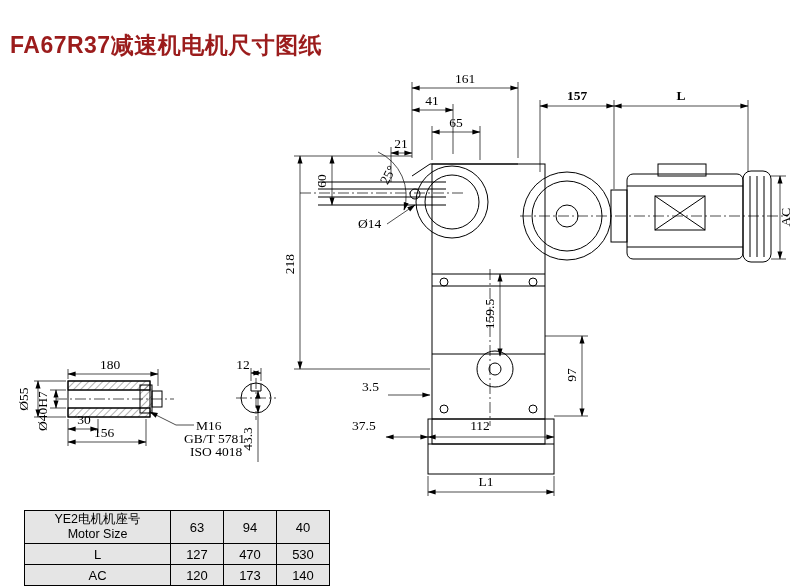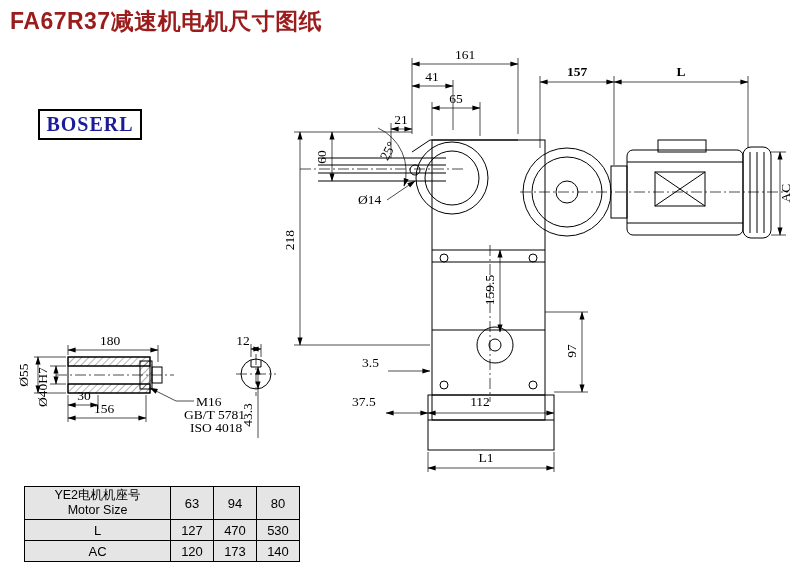--- a/index.html
+++ b/index.html
@@ -1,52 +1,49 @@
 <!DOCTYPE html>
 <html style="--title-color: #9b1c1c; --logo-color: #1c1c9b;"><head>
 <meta charset="utf-8">
 <style>
   * { margin:0; padding:0; box-sizing:border-box; }
   html,body { width:800px; height:587px; }
   body { background:#fff; font-family:"Liberation Sans",sans-serif; position:relative; overflow:hidden; }
-  .canvas { position:absolute; inset:0; background:#fff; }
+  .canvas { position:absolute; inset:0; background:#fff;margin-top:24px; }
   .title { position:absolute; top:6px; left:10px; font-size:23px; font-weight:bold;
            color:var(--title-color,#9b1c1c); letter-spacing:.5px; font-family:"Liberation Sans",sans-serif; }
   .logo { position:absolute; top:109px; left:38px; width:104px; height:31px; border:2px solid #000;
           display:flex; align-items:center; justify-content:center; background:#fff; }
   .logo span { font-family:"Liberation Serif",serif; font-size:20px; font-weight:bold;
                color:var(--logo-color,#1c1c9b); letter-spacing:1px; }
   svg.drawing { position:absolute; top:0; left:0; }
 
   
   .ln  { stroke:#000; stroke-width:1;   fill:none; }
   .xl  { stroke:#000; stroke-width:.7;  fill:none; }
   .dl  { stroke:#000; stroke-width:.7;  fill:none; }
   .cl  { stroke:#000; stroke-width:.7;  fill:none; stroke-dasharray:11 3 2 3; }
   text.dt { font-family:"Liberation Serif",serif; font-size:13.5px; fill:#000; }
   .tm  { text-anchor:middle; }
   .big { font-size:17px; font-weight:bold; font-family:"Liberation Sans",sans-serif; }
 
   
   .size-table { position:absolute; left:24px; top:486px; border-collapse:collapse; table-layout:fixed; background:#e5e5e5; }
   .size-table th, .size-table td { border:1px solid #000; text-align:center; font-weight:normal;
-       font-size:13px; color:#000; padding:1px 4px; height:21px; width:43px; }
+       font-size:13px; color:#000; padding:1px 4px; height:21px; width:53px; }
   .size-table .c0 { width:146px; }
   .size-table .hdr div { line-height:15px; font-size:12.5px; }
 </style>
 </head>
 <body>
 
 <div class="canvas">
 
   <div class="title">FA67R37减速机电机尺寸图纸</div>
 
-  <div class="logo">
-    <span>BOSERL</span>
-  </div>
 
   <svg class="drawing" width="800" height="480" viewBox="0 0 800 480">
     <defs>
       <marker id="ar" viewBox="0 0 10 10" refX="9.5" refY="5" markerWidth="11" markerHeight="8" orient="auto-start-reverse" markerUnits="userSpaceOnUse">
         <path d="M0,1.8 L10,5 L0,8.2 Z" fill="#000"></path>
       </marker>
       <pattern id="hat" width="5" height="5" patternUnits="userSpaceOnUse" patternTransform="rotate(45)">
         <line x1="0" y1="0" x2="0" y2="5" stroke="#000" stroke-width="0.6"></line>
       </pattern>
     </defs>
@@ -214,21 +211,21 @@
 
   <table class="size-table">
     <tbody>
       <tr>
         <th class="c0 hdr">
           <div>YE2电机机座号</div>
           <div>Motor Size</div>
         </th>
         <th>63</th>
         <th>94</th>
-        <th>80</th>
+        <th>40</th>
       </tr>
       <tr>
         <td class="c0">L</td>
         <td>127</td>
         <td>470</td>
         <td>530</td>
       </tr>
       <tr>
         <td class="c0">AC</td>
         <td>120</td>

